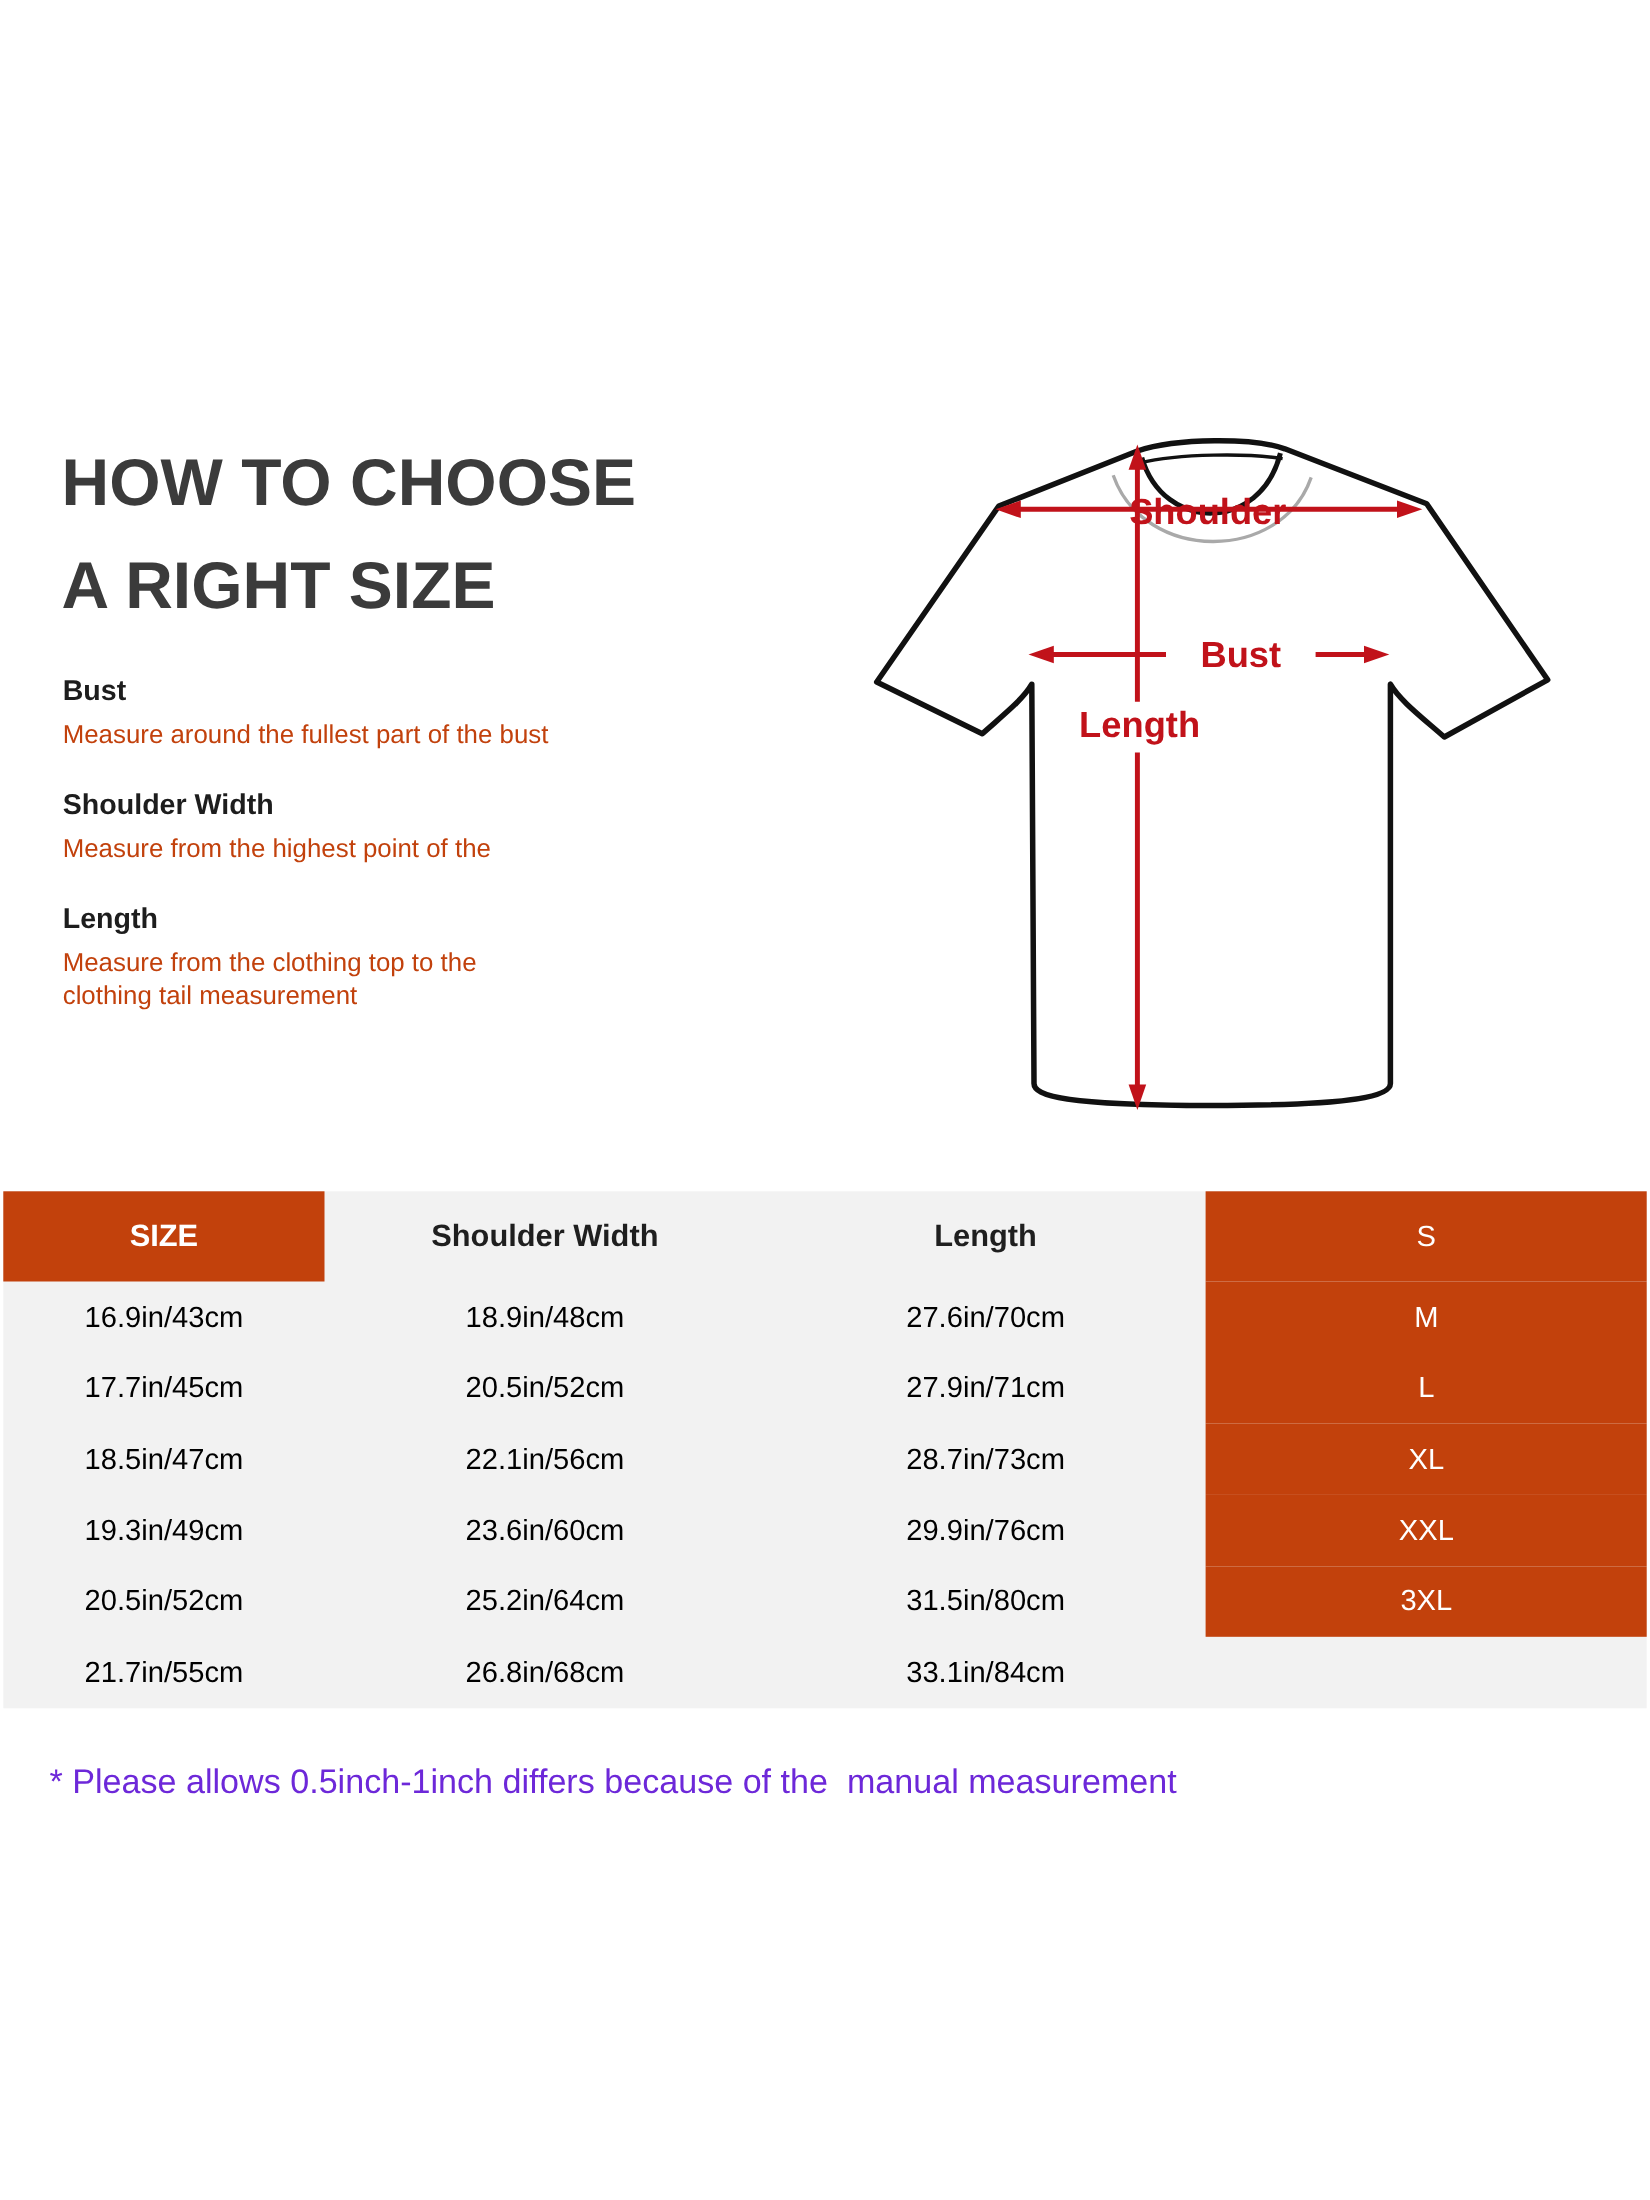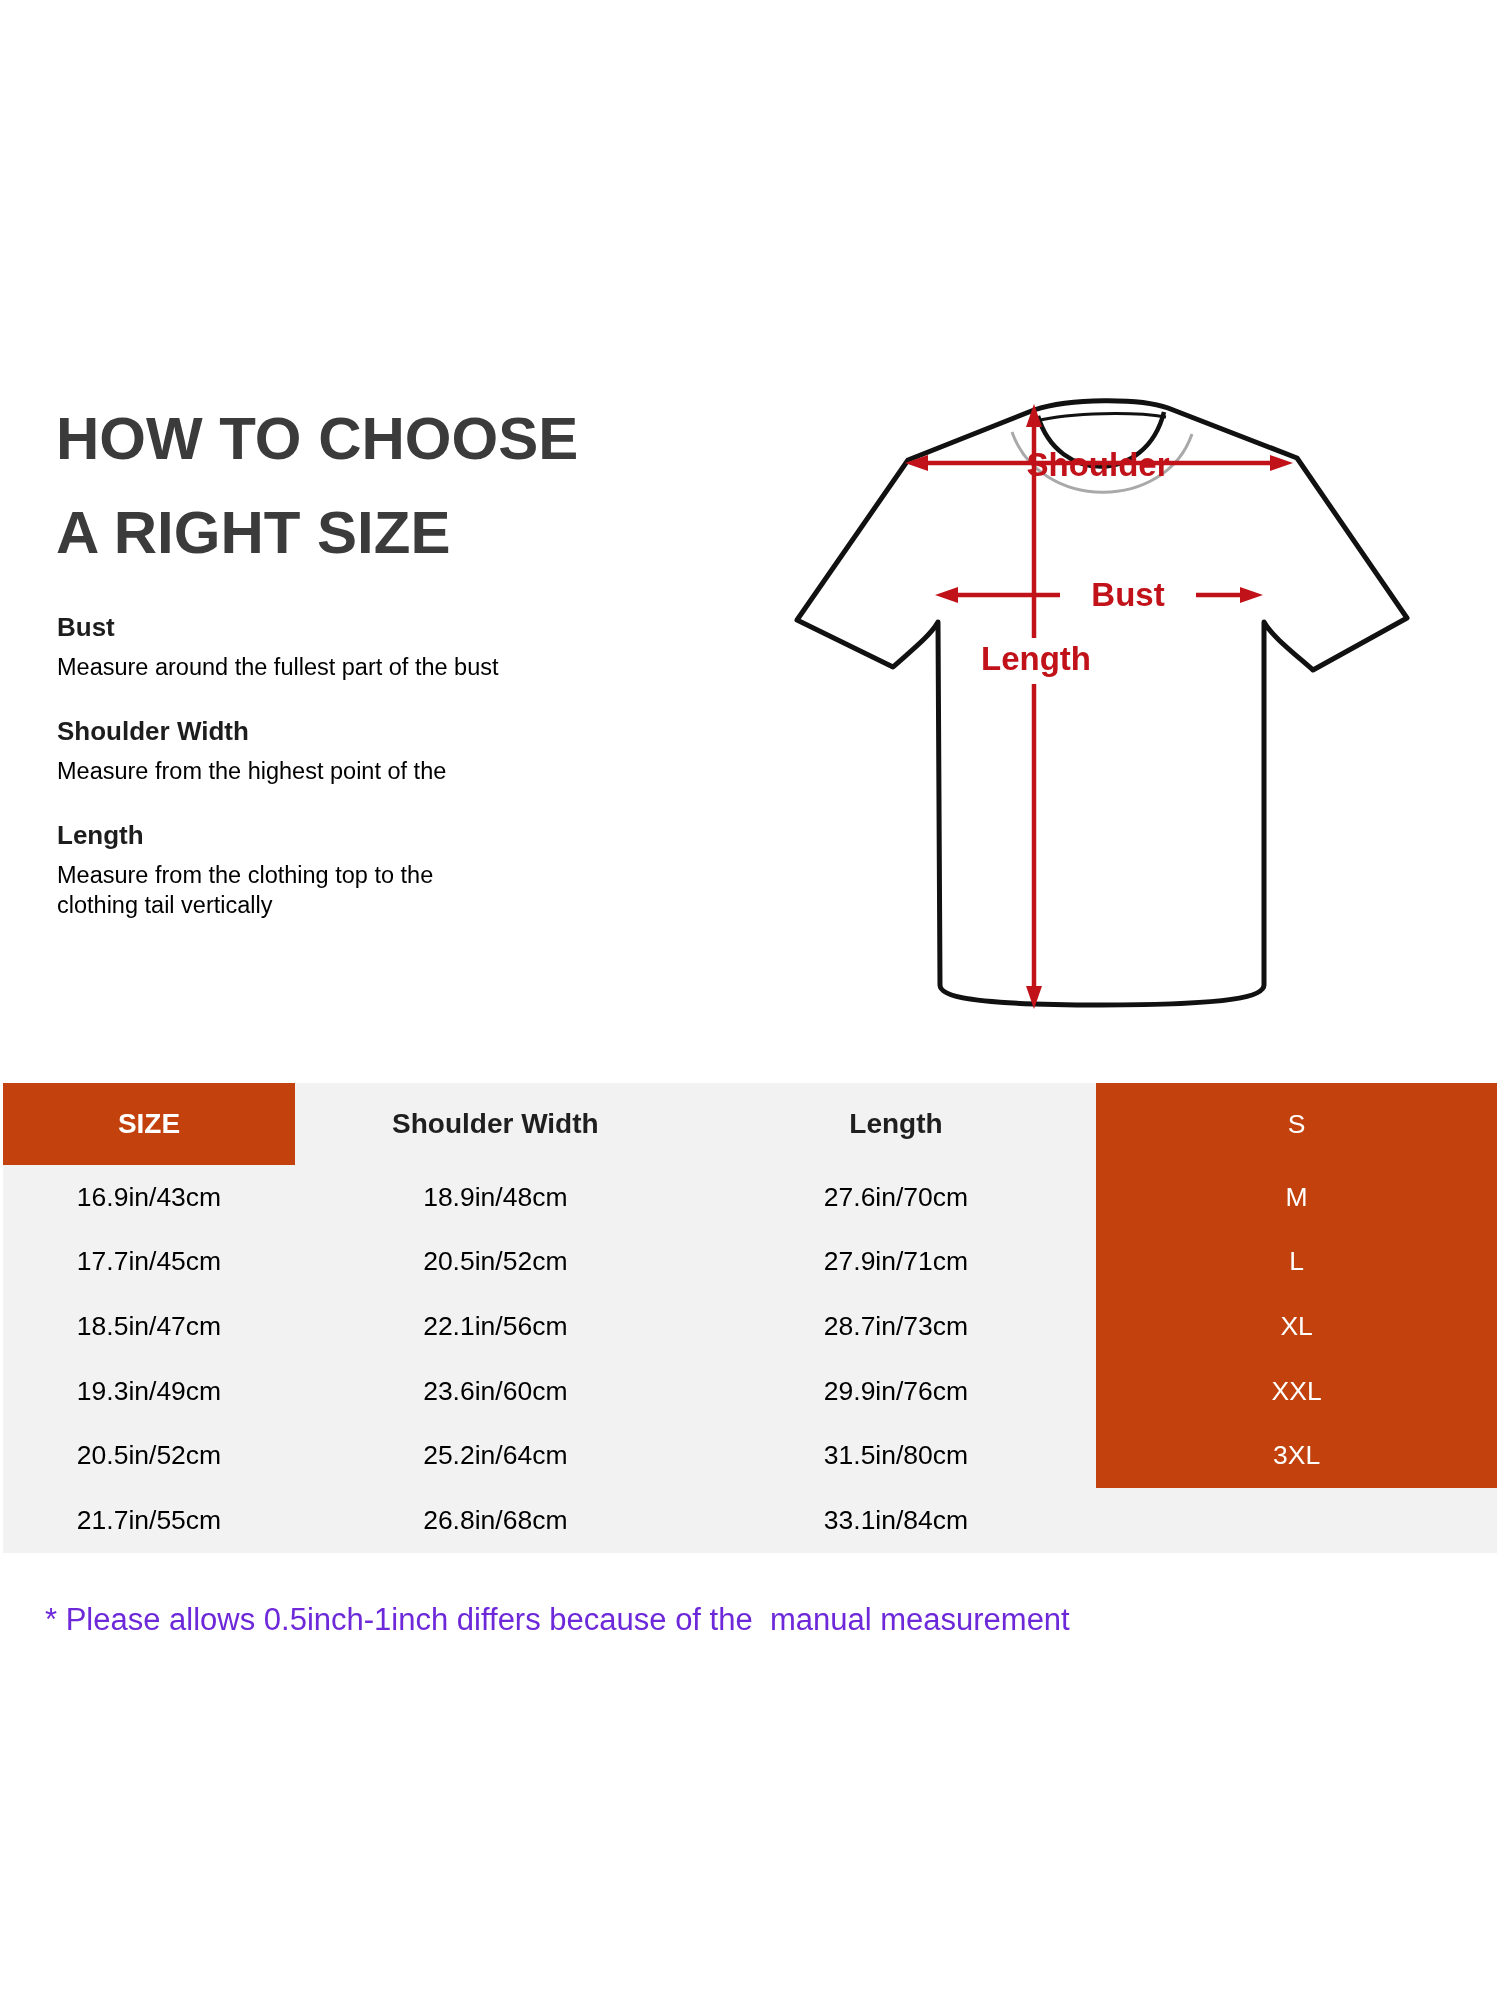--- a/index.html
+++ b/index.html
@@ -10,21 +10,21 @@
   
   .title{
     position:absolute;left:56px;top:392px;
     font-size:60px;font-weight:700;color:#3b3b3b;
     line-height:94px;letter-spacing:0px;white-space:nowrap;
   }
   
   .sections{position:absolute;left:57px;top:612px;width:560px;}
   .section{margin-bottom:34px;}
   .section .head{font-size:26px;font-weight:700;color:#1d1d1d;margin-bottom:9px;}
-  .section .line{font-size:23.5px;color:#000000;line-height:30px;}
+  .section .line{font-size:23.5px;color:#c2410c;line-height:30px;}
   
   .shirt-svg{position:absolute;left:600px;top:280px;width:840px;height:780px;}
   .shirt-svg text{font-family:"Liberation Sans",sans-serif;font-weight:700;font-size:33px;fill:#c1121a;}
   
   .size-table{
     position:absolute;left:3px;top:1083px;width:1494px;height:470px;
     display:grid;
     grid-template-columns:292px 1fr 1fr 1fr;
     grid-template-rows:82px repeat(6,1fr);
     background:#f2f2f2;
@@ -57,21 +57,21 @@
       <div class="head">Bust</div>
       <div class="line">Measure around the fullest part of the bust</div>
     </div>
     <div class="section">
       <div class="head">Shoulder Width</div>
       <div class="line">Measure from the highest point of the</div>
     </div>
     <div class="section">
       <div class="head">Length</div>
       <div class="line">Measure from the clothing top to the</div>
-      <div class="line">clothing tail vertically</div>
+      <div class="line">clothing tail measurement</div>
     </div>
   </div>
 
   <svg class="shirt-svg" viewBox="600 280 840 780" xmlns="http://www.w3.org/2000/svg">
 
     <path d="M 908 460
          L 1034 410
          C 1070 398 1140 398 1168 408
          L 1297 458
          L 1407 618

